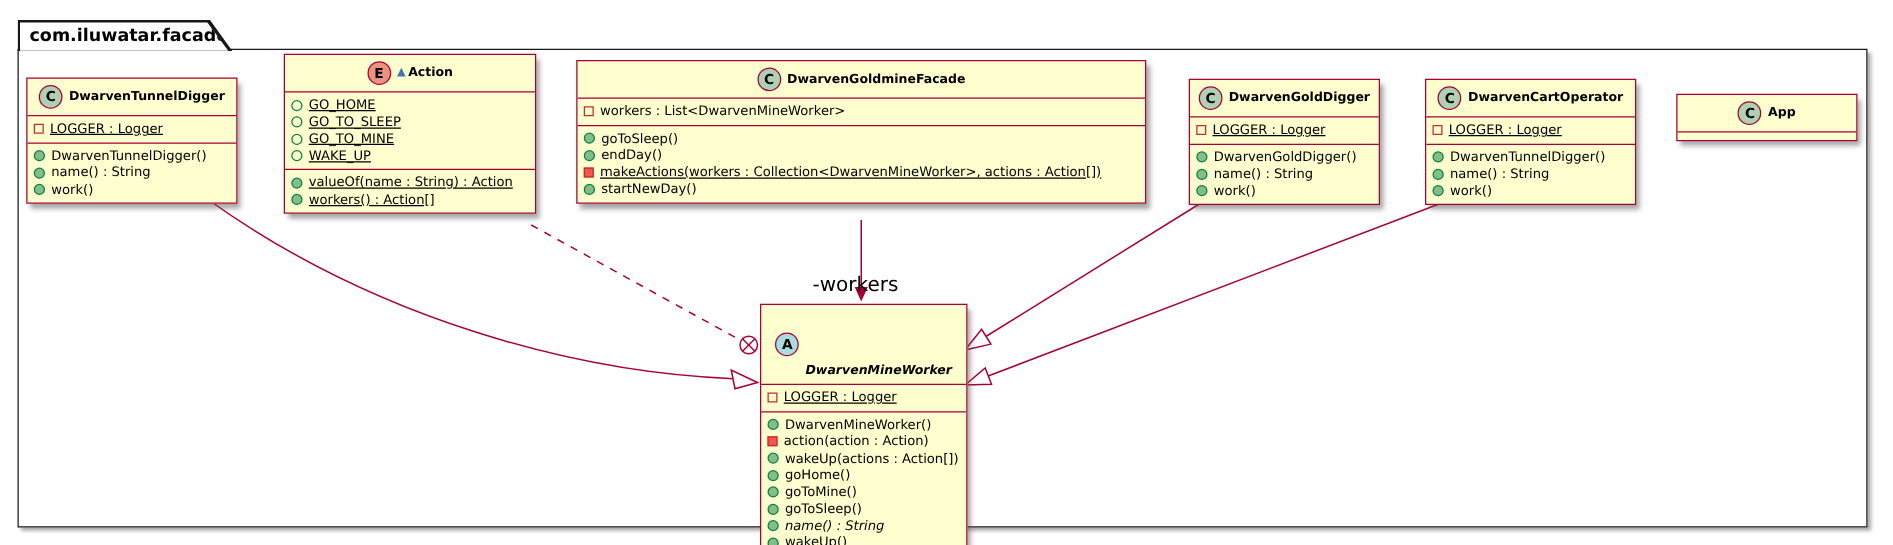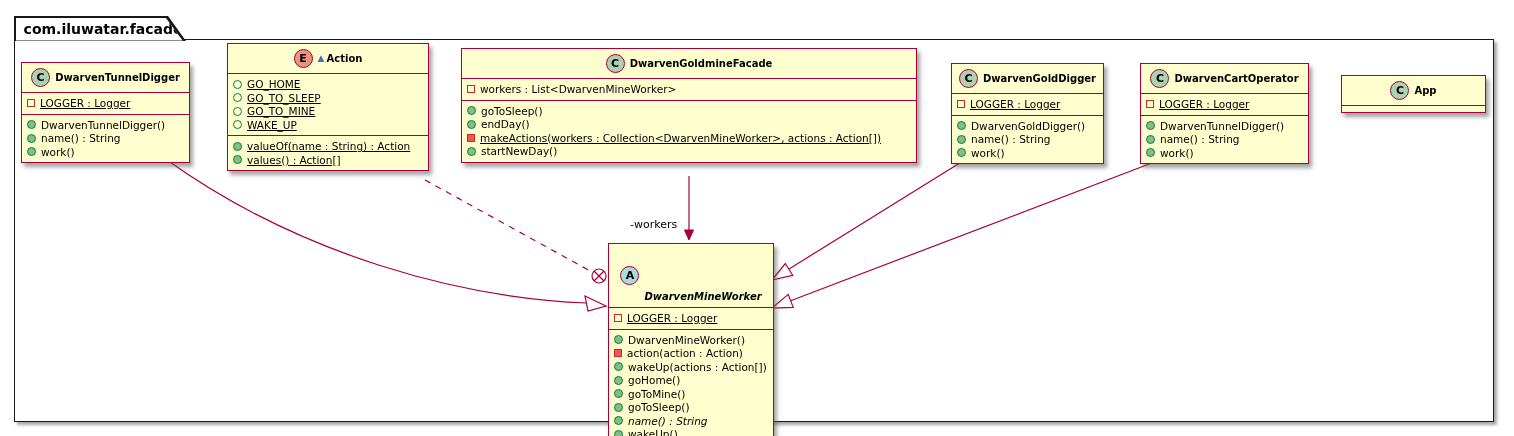--- a/index.html
+++ b/index.html
@@ -58,21 +58,21 @@
   }
   .mtext{font-size:10.5px;letter-spacing:0;text-align:right;}
   .static{text-decoration:underline;}
   .abstract{font-style:italic;}
   .ic{flex:0 0 auto;margin-right:5px;box-sizing:border-box;}
   .ic-circle-filled{width:9px;height:9px;border-radius:50%;background:#84BE84;border:1px solid #038048;}
   .ic-circle-outline{width:9px;height:9px;border-radius:50%;background:transparent;border:1px solid #038048;}
   .ic-square-filled{width:8px;height:8px;background:#F2574C;border:1px solid #C82930;}
   .ic-square-outline{width:8px;height:8px;background:transparent;border:1px solid #C82930;}
   .edge-label{
-    position:absolute;z-index:2;font-size:11px;white-space:nowrap;
+    position:absolute;z-index:2;font-size:16px;white-space:nowrap;margin-left:20px;
   }
 </style>
 </head>
 <body>
 
 <div id="canvas">
 
   <div class="pkg-body"></div>
   <div class="pkg-tab-outer">
     <div class="pkg-tab-inner">
@@ -153,21 +153,21 @@
         <span class="mtext static">WAKE_UP</span>
       </div>
     </div>
     <div class="sec">
       <div class="member">
         <span class="ic ic-circle-filled"></span>
         <span class="mtext static">valueOf(name : String) : Action</span>
       </div>
       <div class="member">
         <span class="ic ic-circle-filled"></span>
-        <span class="mtext static">values() : Action[]</span>
+        <span class="mtext static">workers() : Action[]</span>
       </div>
     </div>
   </div>
 
   <div class="uml" style="left:461px;top:48px;width:456px;">
     <div class="cls-header">
       <span class="spot spot-c">C</span>
       <span class="cls-name">DwarvenGoldmineFacade</span>
     </div>
     <div class="sec">

